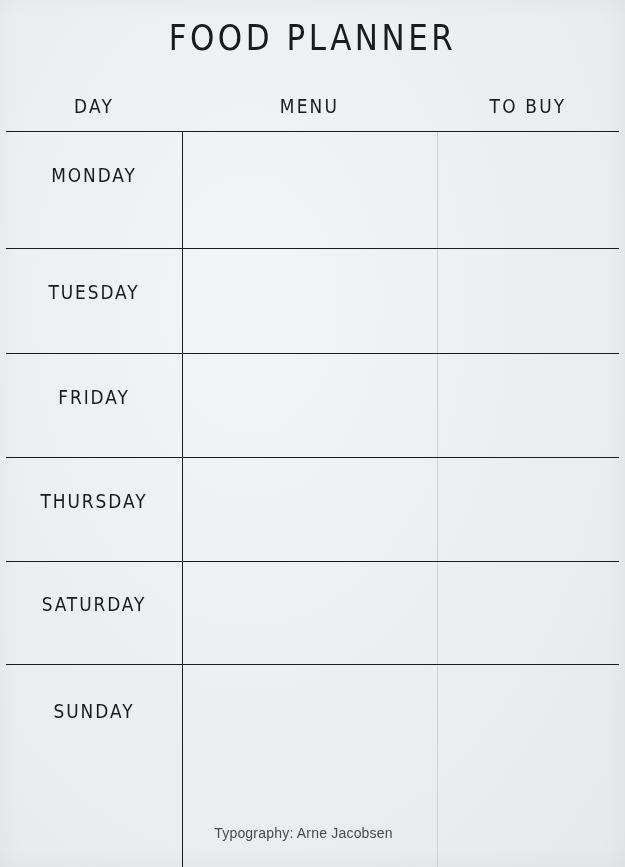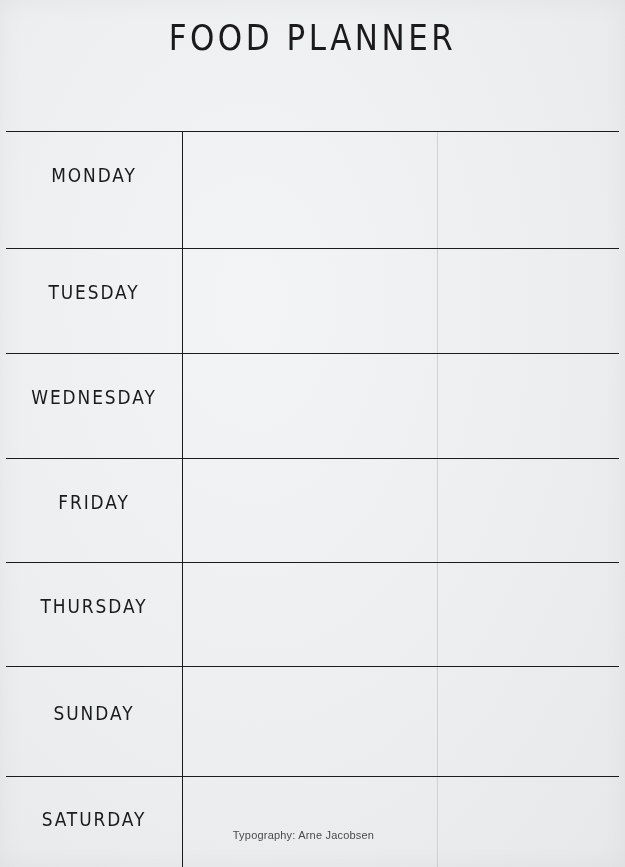--- a/index.html
+++ b/index.html
@@ -122,86 +122,86 @@
     border-left: 1.1px solid #cfd2d4;
   }
 
   
   .credit {
     position: absolute;
     bottom: 26px;
     left: 176px;
     width: 255px;
     text-align: center;
-    font-size: 11px;
+    font-size: 14px;
     color: #4a4a4a;
     letter-spacing: 0.2px;
     font-family: "Liberation Sans", sans-serif;
   }
 
   
   .page-edge {
     position: absolute;
     inset: 0;
     box-shadow: inset 0 0 26px rgba(0,0,0,0.045);
     pointer-events: none;
   }
 </style>
 </head>
 <body>
 
 <div id="planner">
 
   <div class="title">FOOD PLANNER</div>
 
+  <div class="col-headers">
+    <div class="col-head day">DAY</div>
+    <div class="col-head menu">MENU</div>
+    <div class="col-head tobuy">TO BUY</div>
+  </div>
 
   <div class="grid">
 
     <div class="vfull"></div>
     <div class="vfull-right"></div>
 
     <div class="row" style="height:105px;">
       <div class="daycell">
         <span>MONDAY</span>
       </div>
     </div>
 
     <div class="row" style="height:105px;margin-top:12px;">
       <div class="daycell">
         <span>TUESDAY</span>
       </div>
     </div>
 
-    <div class="row" style="height:105px;">
-      <div class="daycell">
-        <span>WEDNESDAY</span>
-      </div>
-    </div>
 
     <div class="row" style="height:104px;">
       <div class="daycell">
         <span>FRIDAY</span>
       </div>
     </div>
 
     <div class="row" style="height:104px;">
       <div class="daycell">
         <span>THURSDAY</span>
       </div>
     </div>
 
+    <div class="row" style="height:103px;">
+      <div class="daycell">
+        <span>SATURDAY</span>
+      </div>
+    </div>
+
     <div class="row" style="height:110px;">
       <div class="daycell">
         <span>SUNDAY</span>
-      </div>
-    </div>
-
-    <div class="row" style="height:103px;">
-      <div class="daycell">
-        <span>SATURDAY</span>
       </div>
     </div>
 
   </div>
 
   <div class="credit">Typography: Arne Jacobsen</div>
 
   <div class="page-edge"></div>
 </div>
 

